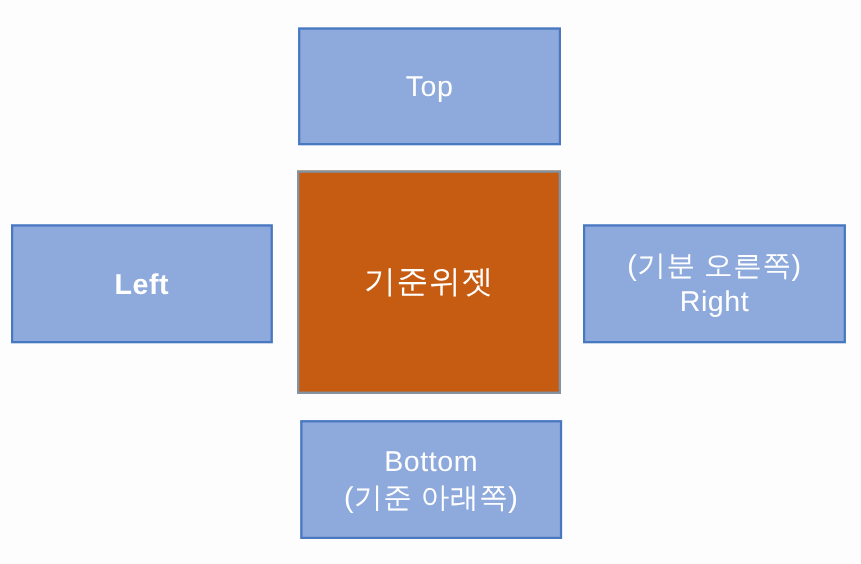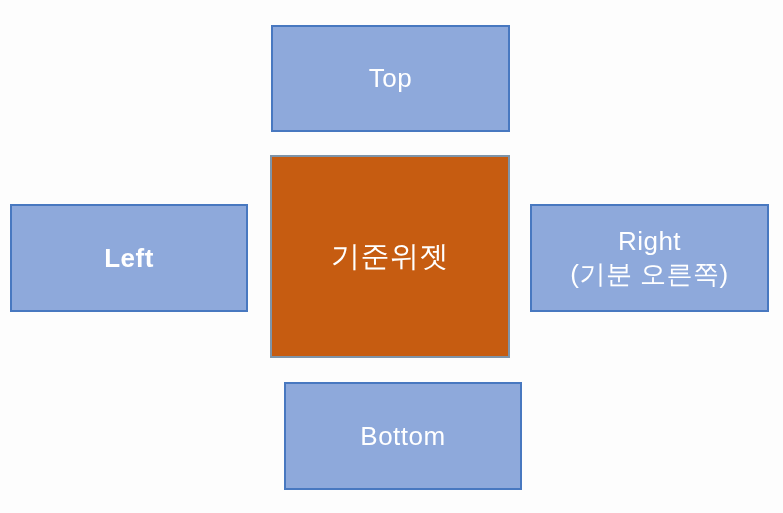--- a/index.html
+++ b/index.html
@@ -40,42 +40,43 @@
   }
   .box.center {
     background: var(--center-fill-orange);
     border: 2px solid var(--center-border);
     font-size: 29px;
   }
   .box-top    { left: 271px; top: 25px;  width: 239px; height: 107px; }
   .box-left   { left: 10px;  top: 204px; width: 238px; height: 108px; font-weight: bold; }
   .box-center { left: 270px; top: 155px; width: 240px; height: 203px; }
   .box-right  { left: 530px; top: 204px; width: 239px; height: 108px; }
-  .box-bottom { left: 284px; top: 382px; width: 238px; height: 108px; }
+  .box-bottom { left: 273px; top: 382px; width: 238px; height: 108px; }
   .line { display: block; }
 </style>
 </head>
 <body>
 
 <div class="canvas">
 
   <div class="box anchor box-top">
     <span class="line">Top</span>
   </div>
 
   <div class="box anchor box-left">
     <span class="line">Left</span>
   </div>
 
   <div class="box center box-center">
     <span class="line">기준위젯</span>
   </div>
 
   <div class="box anchor box-right">
+    <span class="line">(기분 오른쪽)</span>
     <span class="line">Right</span>
-    <span class="line">(기분 오른쪽)</span>
   </div>
 
   <div class="box anchor box-bottom">
     <span class="line">Bottom</span>
+    <span class="line">(기준 아래쪽)</span>
   </div>
 
 </div>
 
 </body></html>

